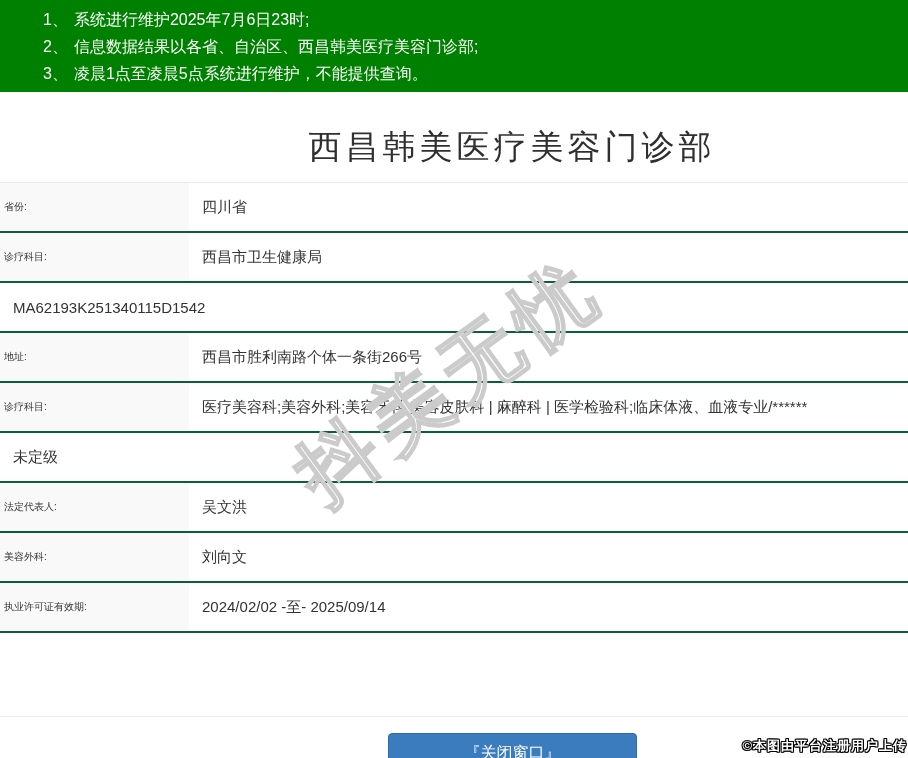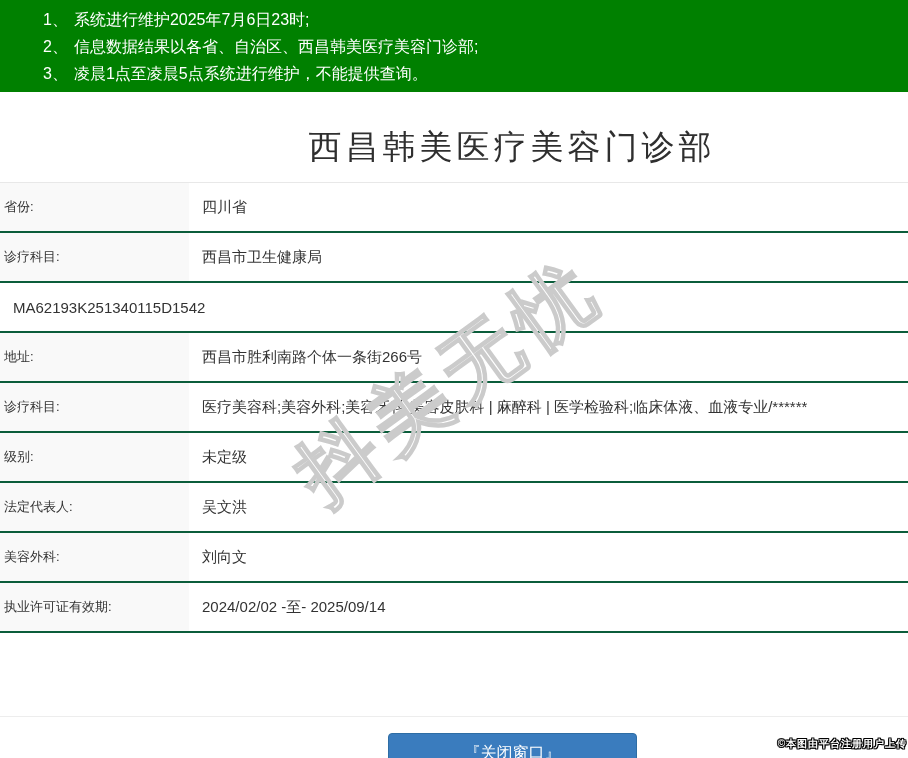--- a/index.html
+++ b/index.html
@@ -32,21 +32,21 @@
   .info-table{
     width:1024px;border-top:1px solid #e8e8e8;
   }
   .info-row{
     display:flex;height:48px;box-sizing:content-box;
     border-bottom:2px solid #0b5d3b;
   }
   .info-label{
     width:185px;min-width:185px;background:#f9f9f9;
     display:flex;align-items:center;
-    padding-left:4px;font-size:13px;color:#333;
+    padding-left:4px;font-size:10px;color:#333;
   }
   .info-value{
     flex:1;display:flex;align-items:center;
     padding-left:13px;font-size:15px;color:#333;white-space:nowrap;
   }
 
   
   .watermark{
     position:absolute;left:260px;top:330px;width:380px;
     text-align:center;font-size:78px;font-weight:bold;letter-spacing:10px;
@@ -61,21 +61,21 @@
     background:#ededed;
   }
   .close-button{
     position:absolute;left:388px;top:733px;width:249px;height:40px;
     background:#3a7cbe;border:1px solid #2e6da4;border-radius:4px;
     color:#ffffff;font-size:16px;text-align:center;line-height:38px;
     box-sizing:border-box;cursor:pointer;z-index:6;
   }
   .copyright{
     position:absolute;right:1px;top:737px;z-index:7;
-    font-size:10px;font-weight:bold;color:#ffffff;letter-spacing:1px;
+    font-size:13px;font-weight:bold;color:#ffffff;letter-spacing:1px;
     text-shadow:-1px -1px 0 #000,1px -1px 0 #000,-1px 1px 0 #000,1px 1px 0 #000,0 1px 0 #000,0 -1px 0 #000,1px 0 0 #000,-1px 0 0 #000;
     white-space:nowrap;
   }
 </style>
 </head>
 <body>
 
 <div class="content">
 
   <div class="banner">
@@ -106,21 +106,20 @@
     </div>
     <div class="info-row">
       <div class="info-label">地址:</div>
       <div class="info-value">西昌市胜利南路个体一条街266号</div>
     </div>
     <div class="info-row">
       <div class="info-label">诊疗科目:</div>
       <div class="info-value">医疗美容科;美容外科;美容牙科;美容皮肤科 | 麻醉科 | 医学检验科;临床体液、血液专业/******</div>
     </div>
     <div class="info-row">
-      <div class="info-label">级别:</div>
       <div class="info-value">未定级</div>
     </div>
     <div class="info-row">
       <div class="info-label">法定代表人:</div>
       <div class="info-value">吴文洪</div>
     </div>
     <div class="info-row">
       <div class="info-label">美容外科:</div>
       <div class="info-value">刘向文</div>
     </div>

